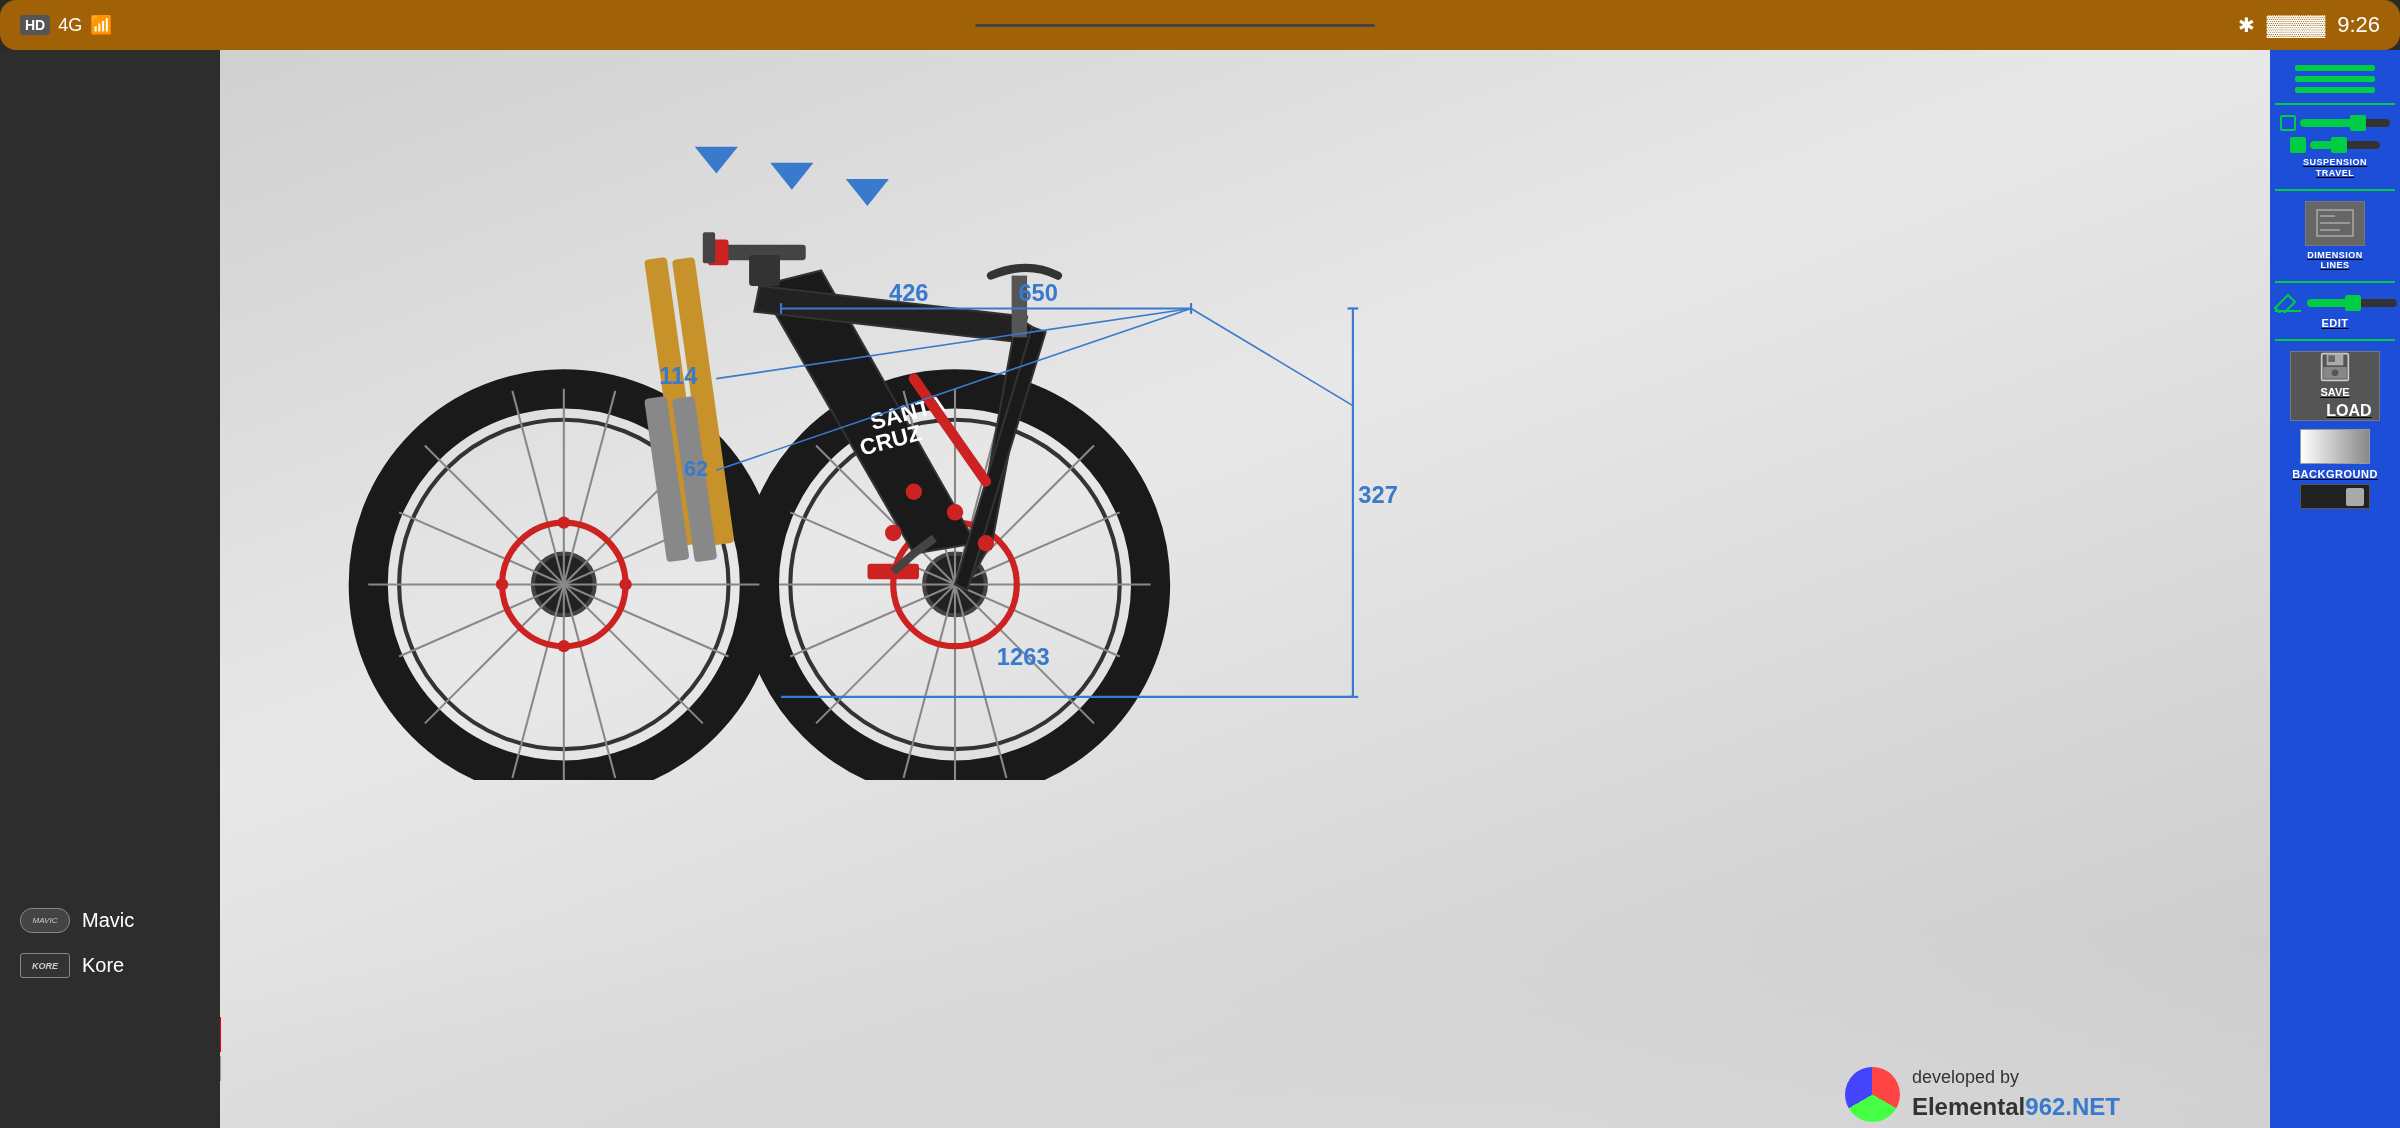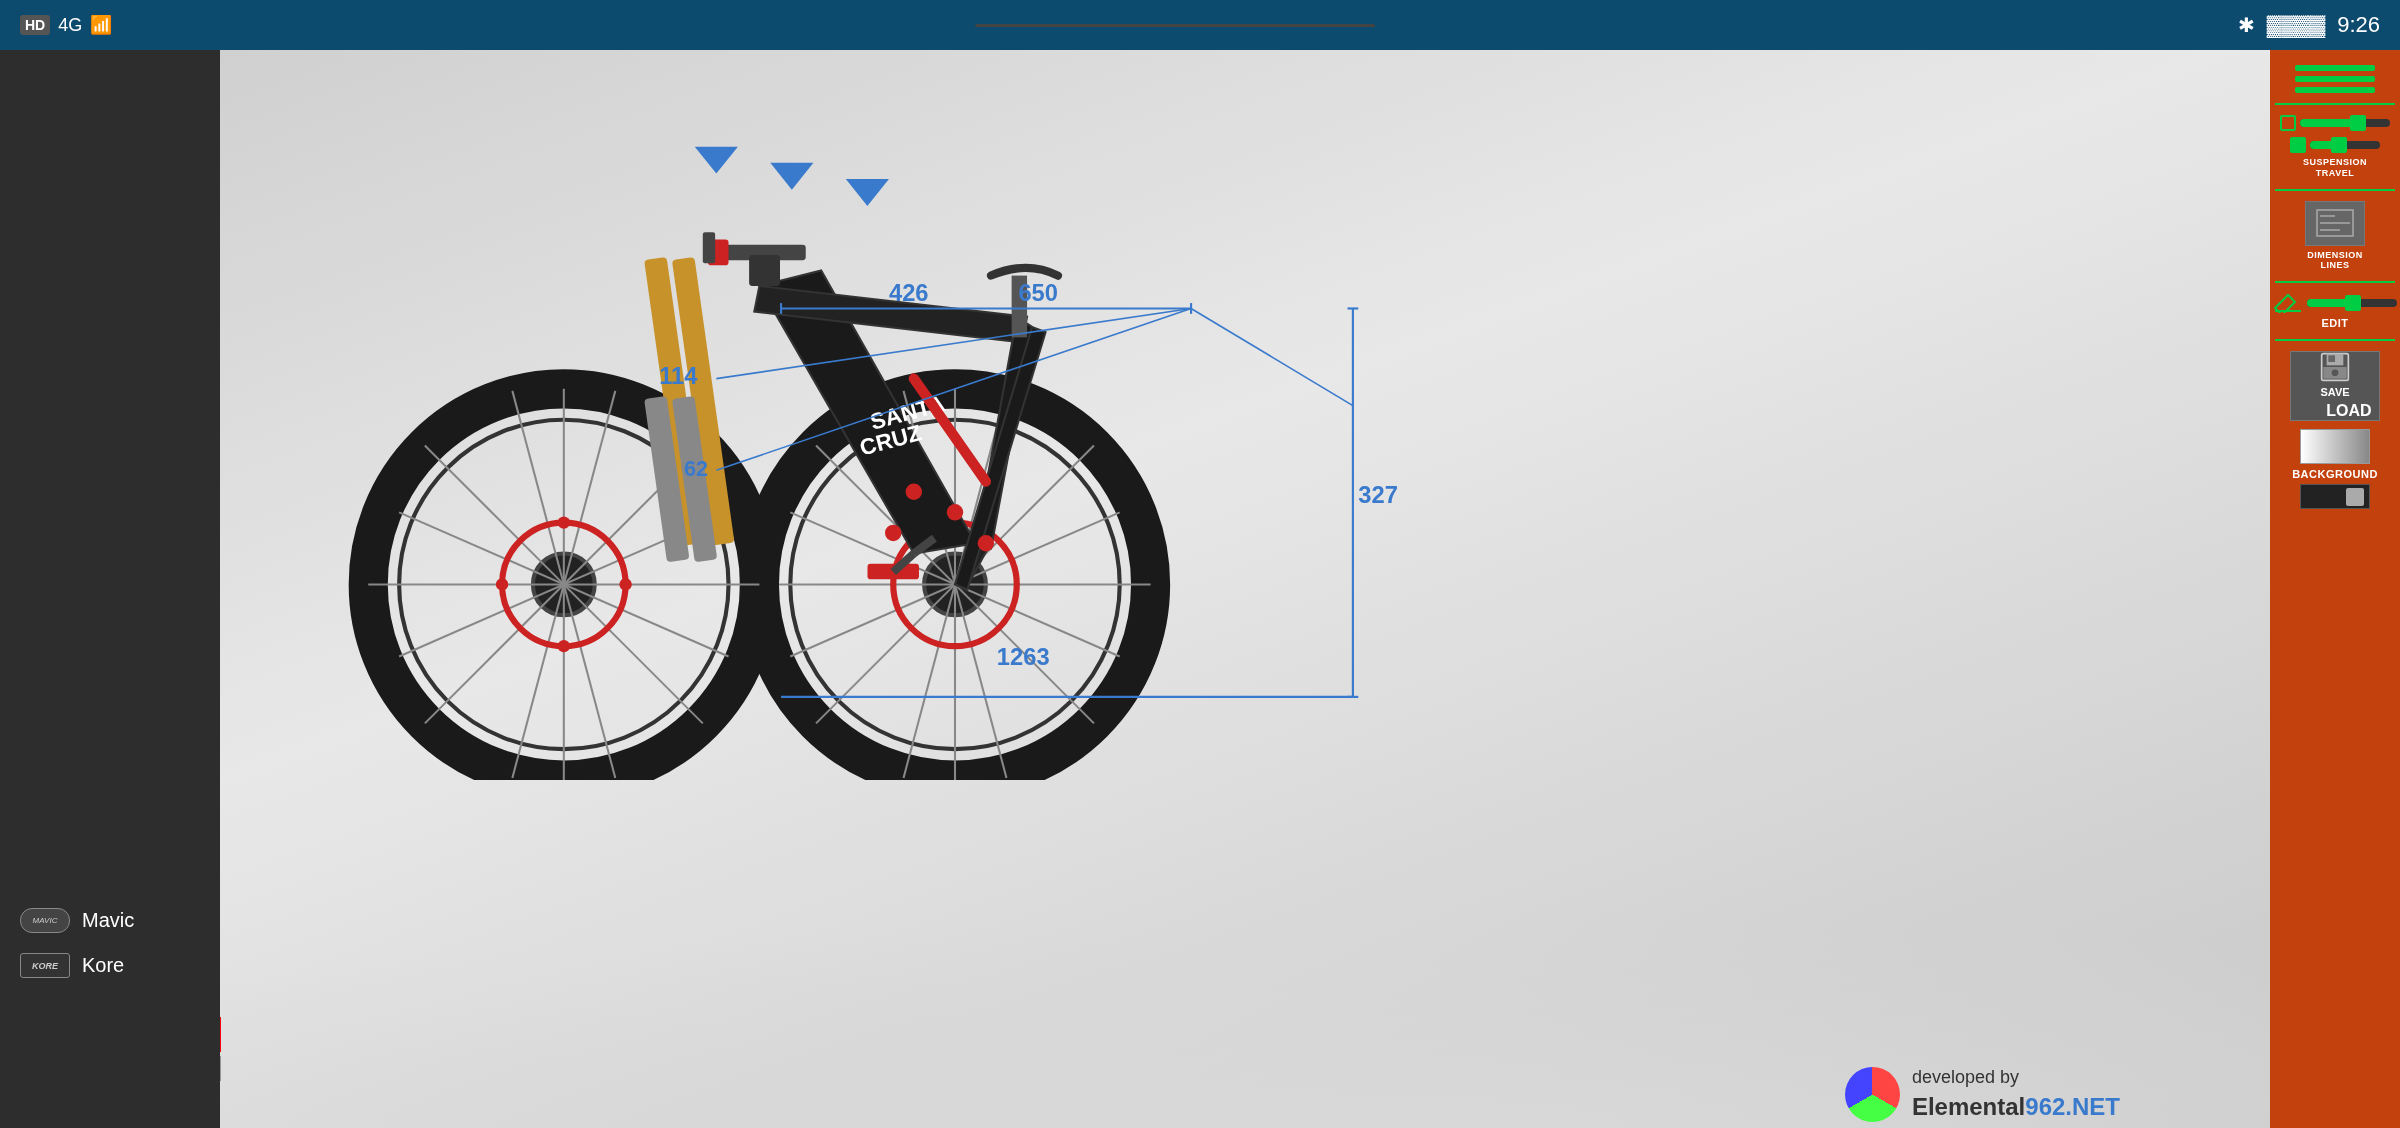--- a/index.html
+++ b/index.html
@@ -10,26 +10,27 @@
       font-family: Arial, sans-serif;
       overflow: hidden;
       position: relative;
     }
 
     
     .status-bar {
       position: absolute;
       top: 0; left: 0; right: 0;
       height: 50px;
-      background: #0c4a6e;
+      background: #a16207;
       display: flex;
       align-items: center;
       justify-content: space-between;
       padding: 0 20px;
       z-index: 100;
+      border-radius: 16px;
     }
     .status-left {
       display: flex;
       align-items: center;
       gap: 8px;
       color: white;
       font-size: 18px;
     }
     .status-right {
       display: flex;
@@ -72,27 +73,28 @@
       justify-content: center;
     }
 
     
     .right-panel {
       position: absolute;
       top: 50px;
       right: 0;
       width: 130px;
       bottom: 0;
-      background: #c2410c;
+      background: #1d4ed8;
       display: flex;
       flex-direction: column;
       align-items: center;
       padding: 10px 5px;
       gap: 8px;
       z-index: 50;
+      text-decoration: underline;
     }
 
     .right-panel-item {
       width: 110px;
       display: flex;
       flex-direction: column;
       align-items: center;
       gap: 4px;
       cursor: pointer;
     }

